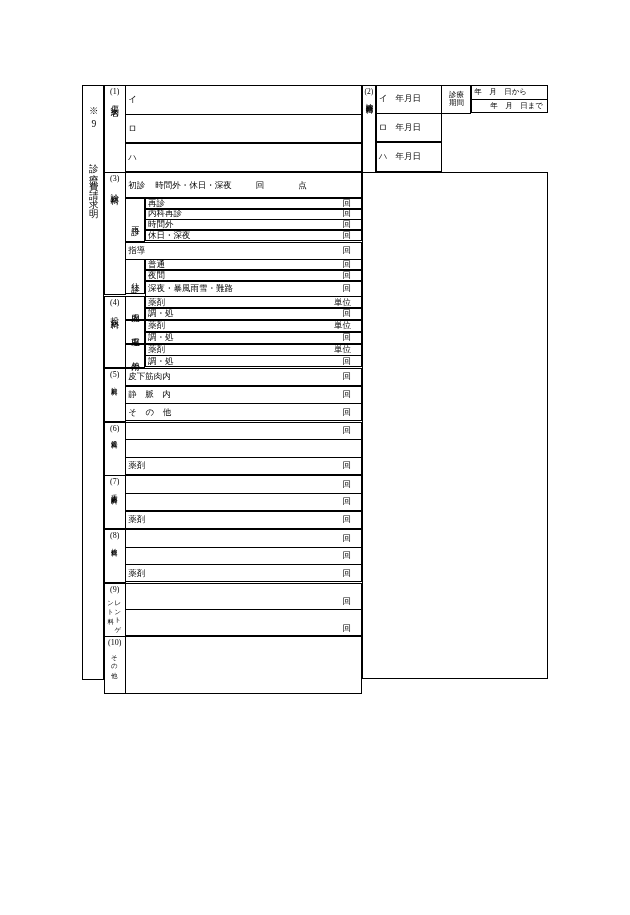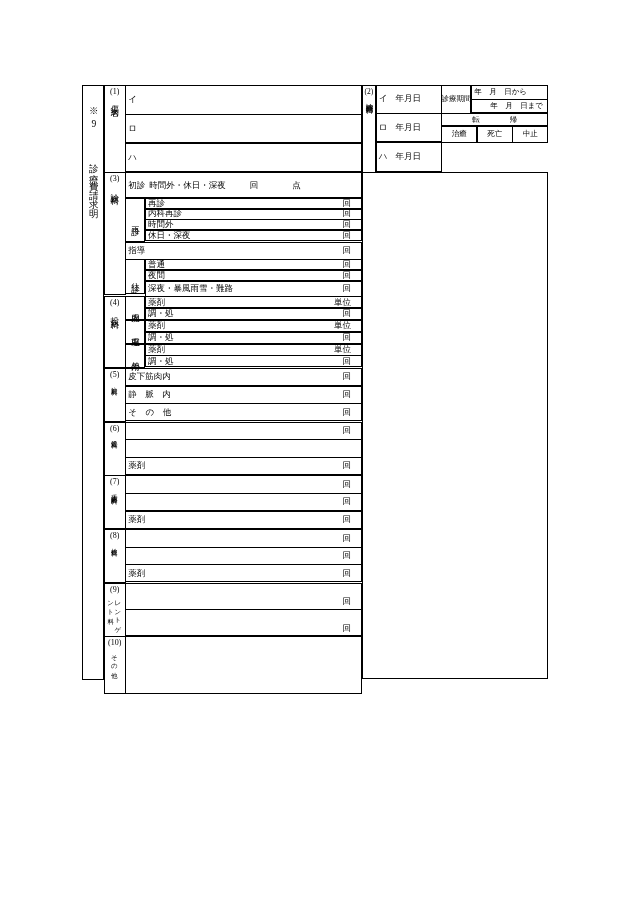--- a/index.html
+++ b/index.html
@@ -178,21 +178,21 @@
 
           <div class="row">
             <div class="numcol" style="height:123px">
               <span class="num">(3)</span>
               <span class="stack">診察料</span>
             </div>
             <div class="col" style="flex:1">
 
               <div class="c" style="height:26px">
                 <span class="lbl">初診</span>
-                <span class="lbl" style="margin-left:4px">時間外・休日・深夜</span>
+                <span class="lbl" style="margin-left:10px">時間外・休日・深夜</span>
                 <span class="lbl" style="margin-left:24px">回</span>
                 <span class="lbl" style="margin-left:34px">点</span>
               </div>
 
               <div class="row">
                 <div class="subcol" style="height:44px">
                   <span class="stack">再診</span>
                 </div>
                 <div class="col" style="flex:1">
                   <div class="c" style="height:11px">
@@ -432,51 +432,35 @@
             </div>
             <div class="c" style="height:30px">
               <span class="lbl">ハ</span>
               <span class="lbl" style="margin-left:8px">年月日</span>
             </div>
           </div>
 
           <div class="col" style="flex:1">
 
             <div class="row">
-              <div class="c center" style="width:30px;height:29px;flex-direction:row;justify-content:center;line-height:1.15">
+              <div class="c center" style="width:30px;height:29px;flex-direction:column;justify-content:center;line-height:1.15">
                 <span class="tiny">診療</span>
                 <span class="tiny">期間</span>
               </div>
               <div class="col" style="flex:1">
                 <div class="c" style="height:14.5px;border-bottom:none;justify-content:flex-end;padding-right:20px">
                   <span class="tiny">年　月　日から</span>
                 </div>
                 <div class="c" style="height:14.5px;justify-content:flex-end;padding-right:4px">
                   <span class="tiny">年　月　日まで</span>
                 </div>
               </div>
             </div>
 
 
-            <div class="col">
-              <div class="c center" style="height:13px">
-                <span class="tiny">転　　　　帰</span>
-              </div>
-              <div class="row">
-                <div class="c center" style="flex:1;height:17px">
-                  <span class="tiny">治癒</span>
-                </div>
-                <div class="c center" style="flex:1;height:17px">
-                  <span class="tiny">死亡</span>
-                </div>
-                <div class="c center" style="flex:1;height:17px">
-                  <span class="tiny">中止</span>
-                </div>
-              </div>
-            </div>
 
           </div>
         </div>
 
         <div class="c" style="height:507px"></div>
 
       </div>
     </div>
 
   </div>

